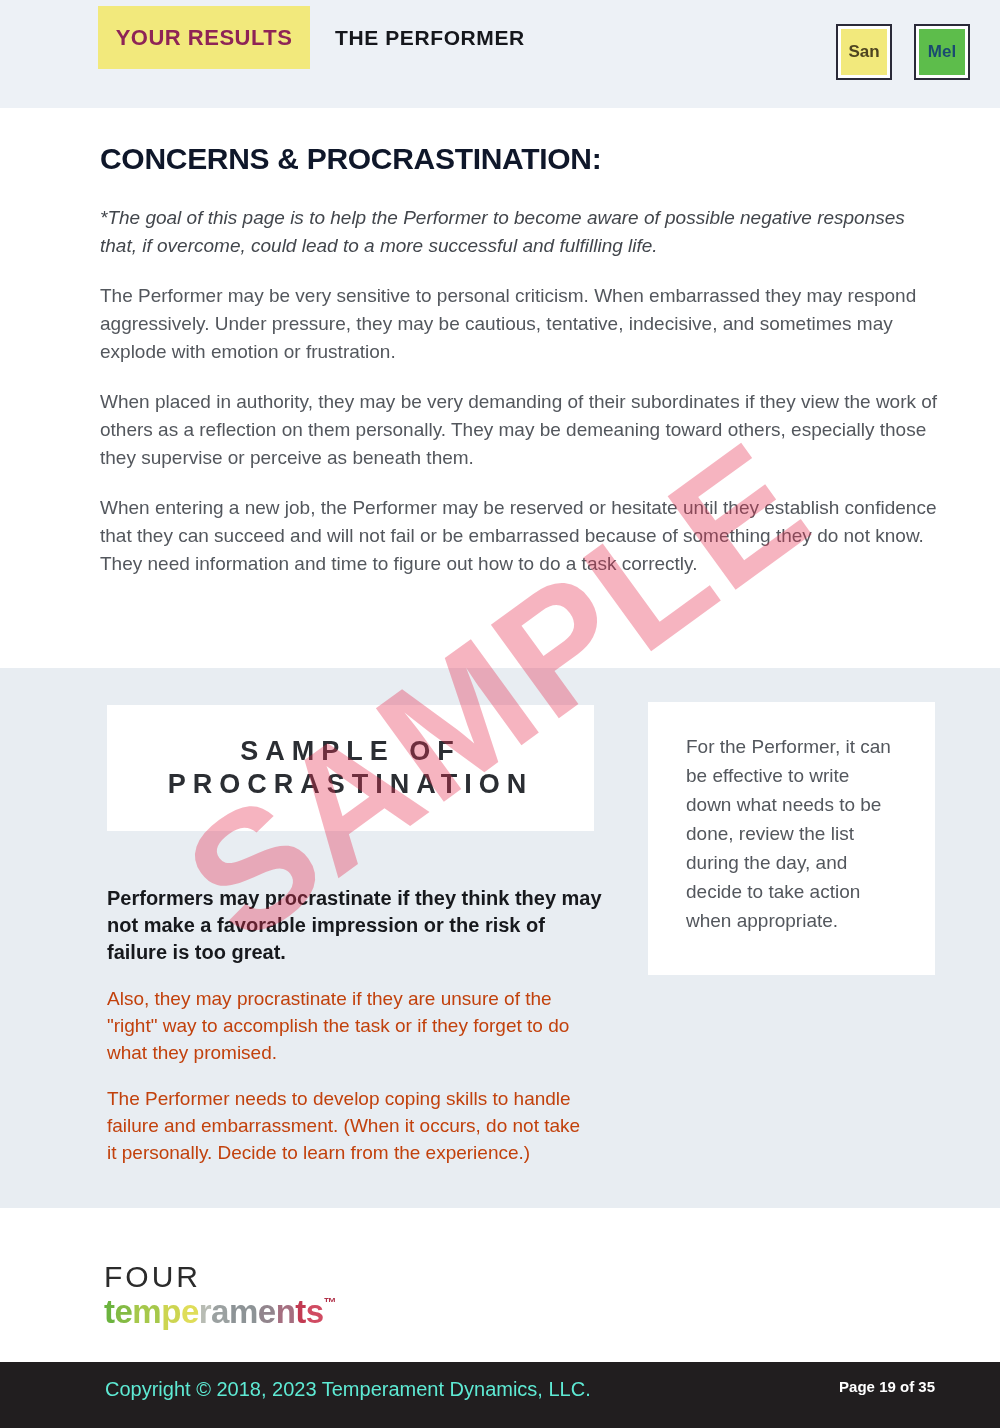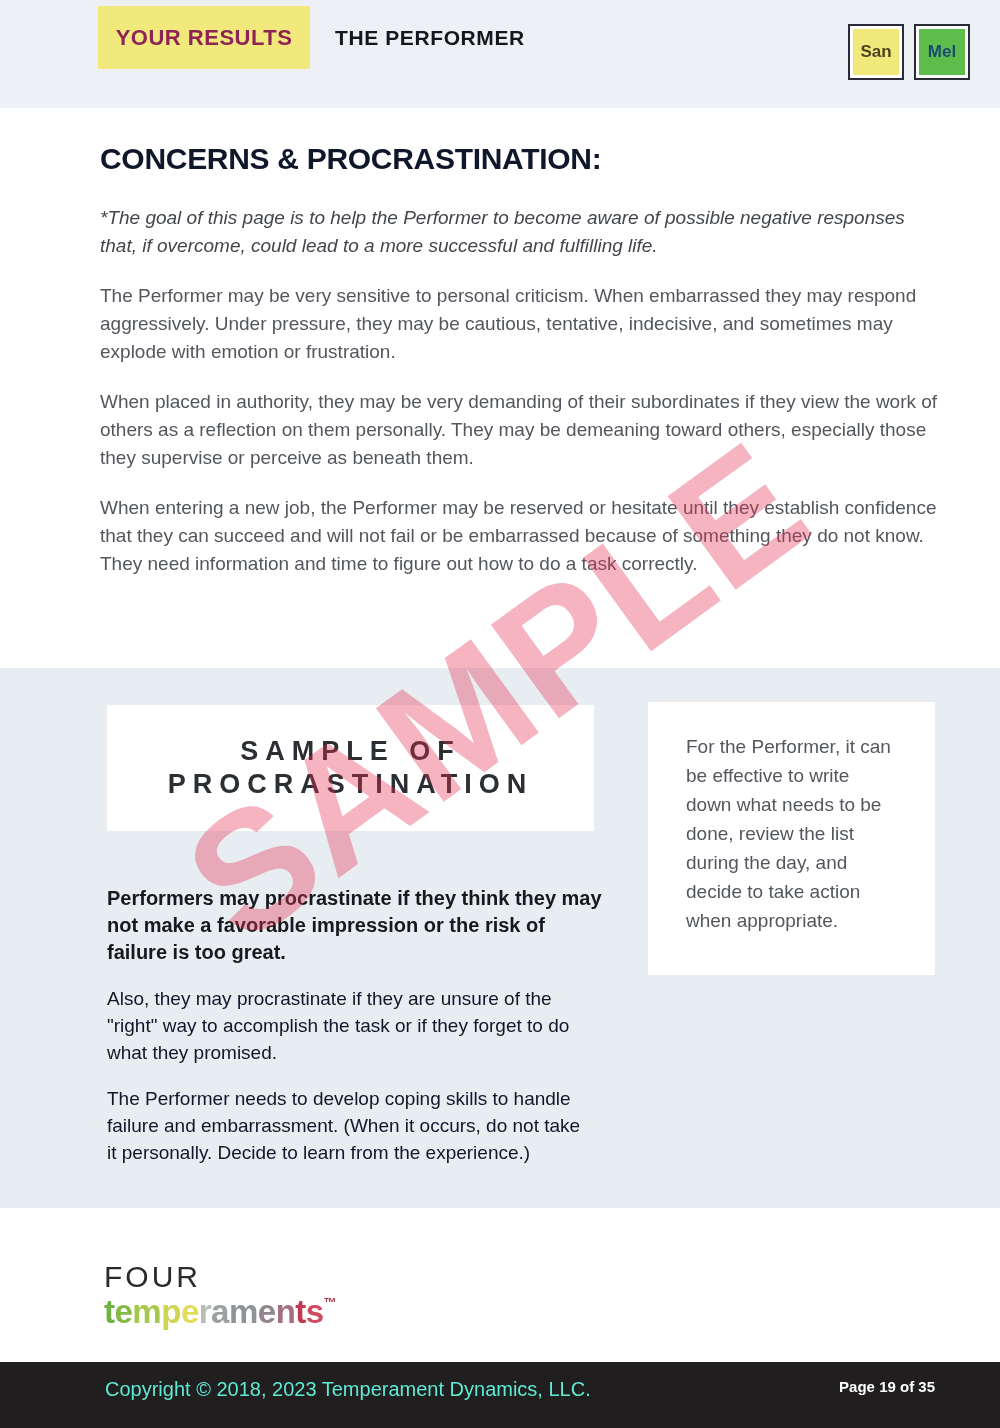--- a/index.html
+++ b/index.html
@@ -26,21 +26,21 @@
     display: flex; align-items: center; justify-content: center;
     font-weight: bold; font-size: 22px; letter-spacing: 0.5px;
     color: #8e2456;
   }
   .doc-title {
     position: absolute; top: 0; left: 335px; height: 75px;
     display: flex; align-items: center;
     font-weight: bold; font-size: 21px; letter-spacing: 0.6px;
     color: #15171c;
   }
-  .badges { position: absolute; top: 24px; right: 30px; display: flex; gap: 10px; }
+  .badges { position: absolute; top: 24px; right: 30px; display: flex; gap: 22px; }
   .badge {
     width: 56px; height: 56px;
     border: 2px solid #2a2a38;
     background: #ffffff;
     padding: 3px;
     cursor: pointer;
   }
   .badge-inner {
     width: 100%; height: 100%;
     display: flex; align-items: center; justify-content: center;
@@ -82,21 +82,21 @@
   }
   .causes-box .line {
     font-size: 27px; font-weight: bold; letter-spacing: 7px;
     color: #2b2e33; line-height: 33px;
   }
   .lead-bold {
     margin-top: 54px; width: 500px;
     font-size: 20px; font-weight: bold; line-height: 27px;
     color: #17191d;
   }
-  .left-col p.body { margin-top: 19px; width: 478px; font-size: 19px; line-height: 27px; color: #0f172a; }
+  .left-col p.body { margin-top: 19px; width: 478px; font-size: 19px; line-height: 27px; color: #c2410c; }
 
   .side-box {
     position: absolute; top: 34px; left: 648px;
     width: 287px; height: 273px;
     background: #ffffff;
     padding: 30px 16px 0 38px;
   }
   .side-box p { width: 212px; font-size: 19px; line-height: 29px; color: #53575d; }
 
   

